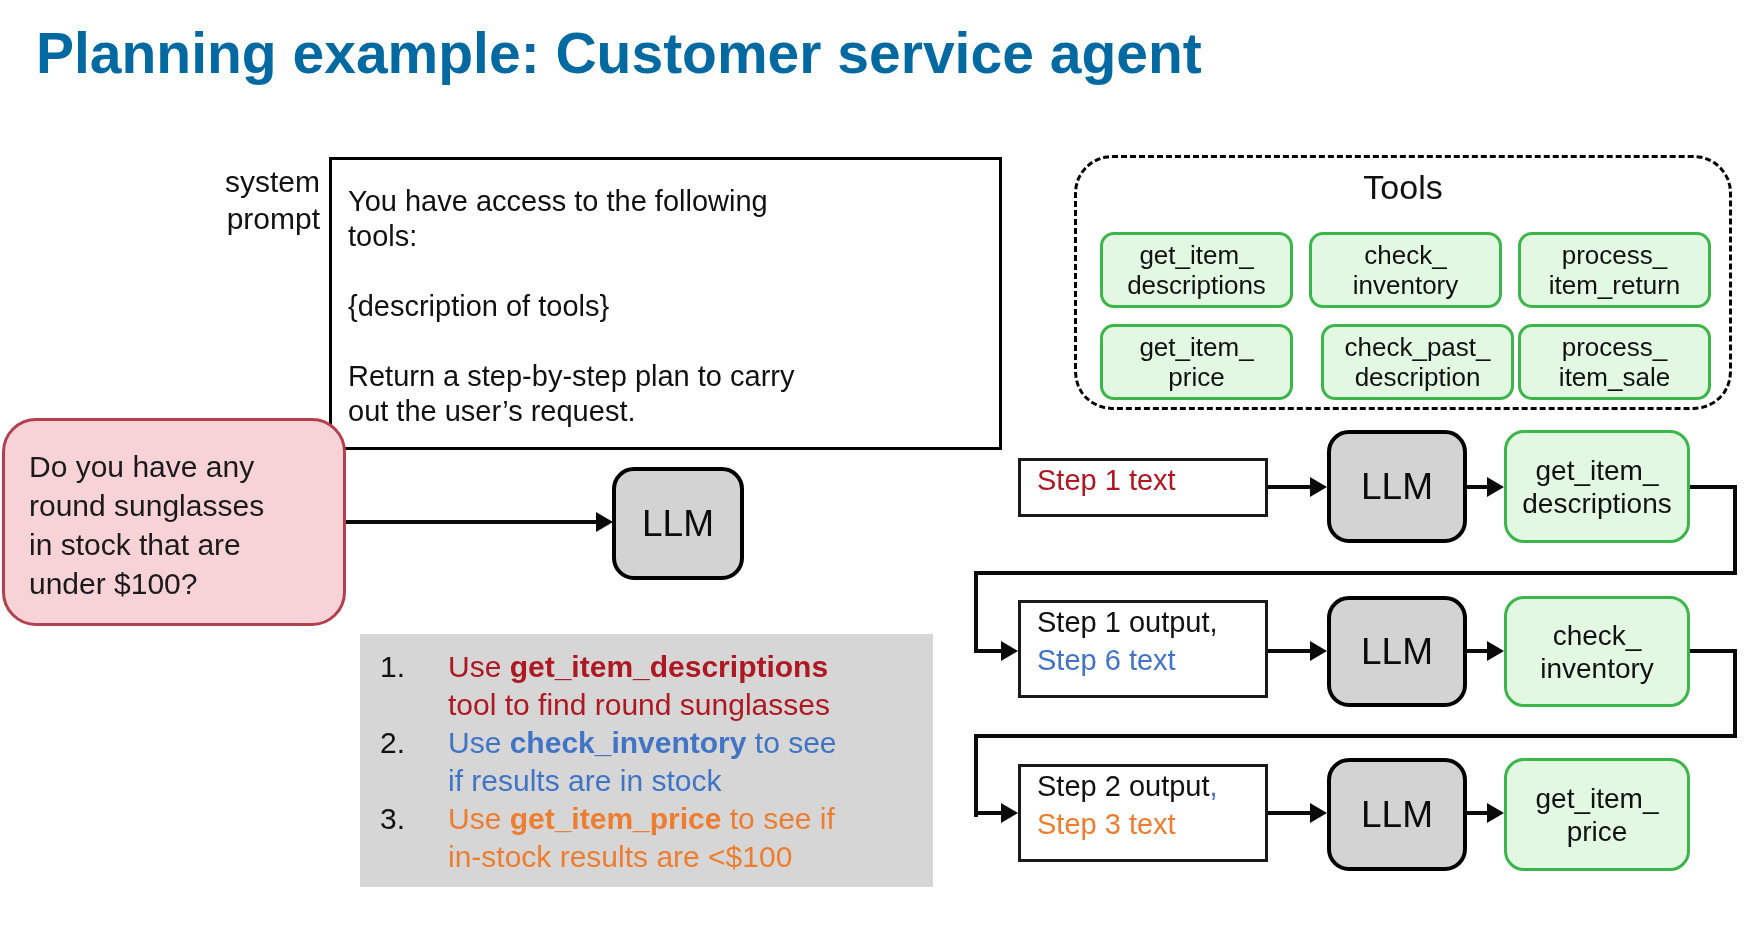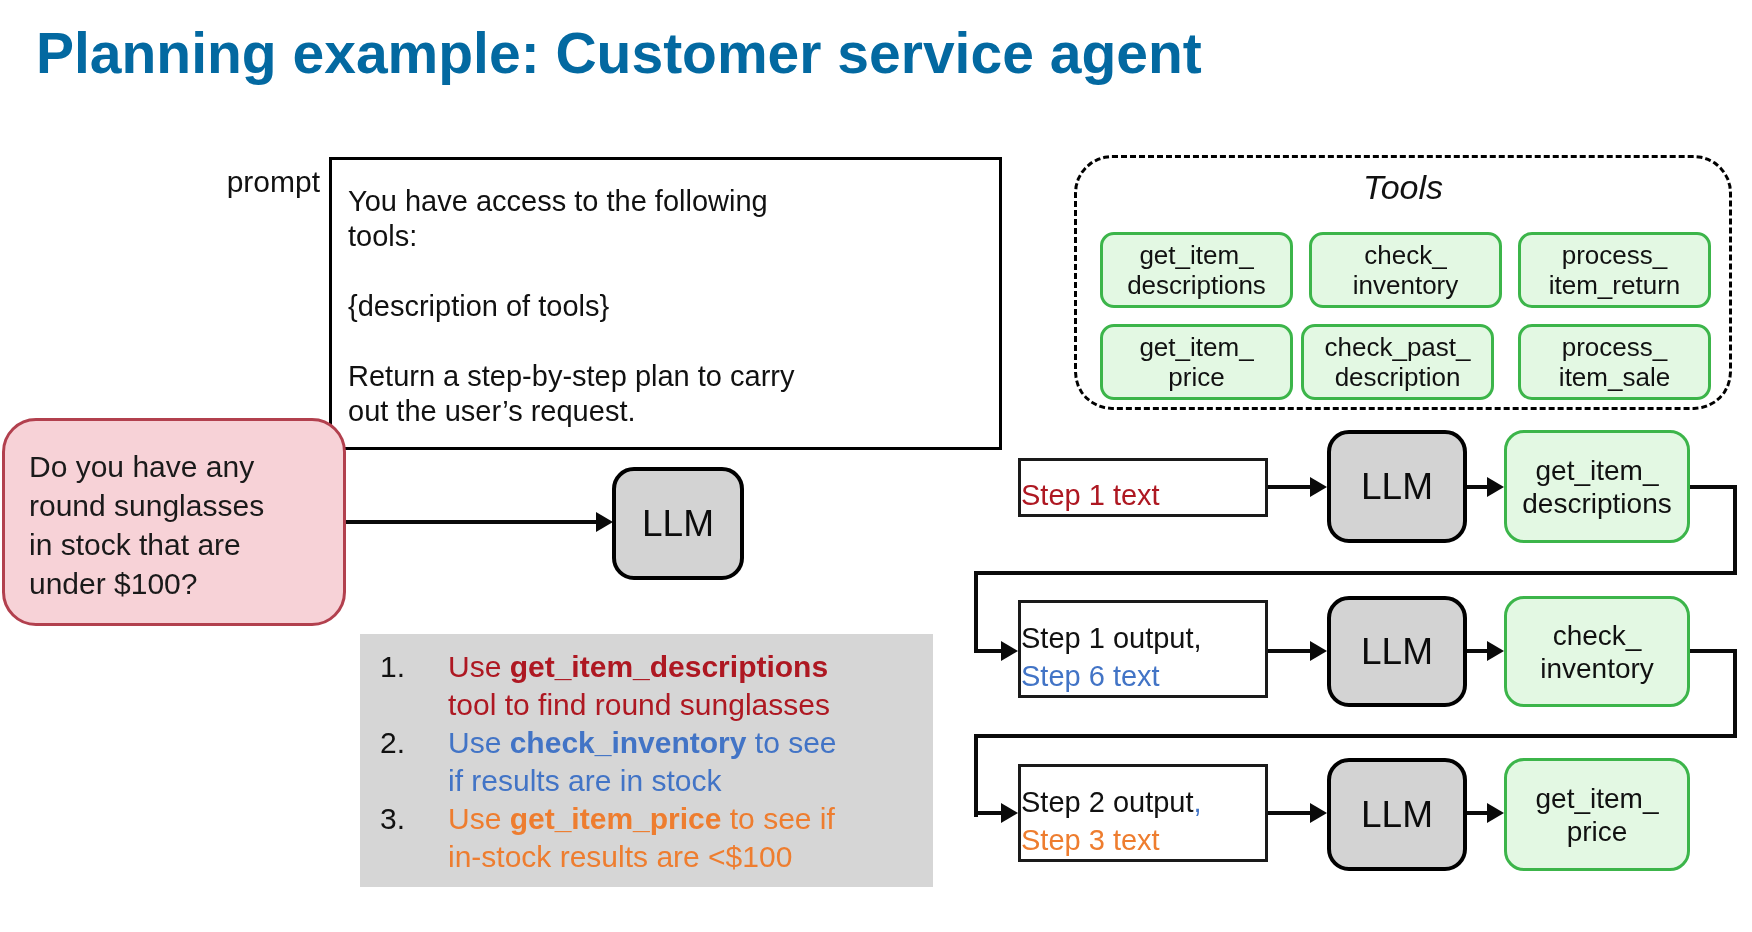--- a/index.html
+++ b/index.html
@@ -49,33 +49,33 @@
   .plan-blue { color:#4274c6; }
   .plan-orange { color:#ee7d2f; }
   .tool-bold { font-weight:700; }
 
   .tools-panel {
     position:absolute; left:1074px; top:155px; width:658px; height:255px;
     border:3px dashed #000; border-radius:38px;
   }
   .tools-title {
     position:absolute; left:0; top:10px; width:100%;
-    text-align:center; font-size:34px; color:#111;font-style:italic;
+    text-align:center; font-size:34px; color:#111;
   }
   .tool-chip {
     position:absolute; width:193px; height:76px;
     background:#e3f8e3; border:3px solid #3cb54a; border-radius:14px;
     display:flex; flex-direction:column; align-items:center; justify-content:center;
     font-size:26px; line-height:30px; color:#111; text-align:center;
   }
 
   .step-box {
     position:absolute; left:1018px; width:250px; background:#fff;
-    border:3px solid #1a1a1a; 
-    font-size:29px; line-height:38px; display:flex; flex-direction:column; justify-content:flex-end;
+    border:3px solid #1a1a1a; padding-left:16px;
+    font-size:29px; line-height:38px; display:flex; flex-direction:column; justify-content:flex-start;
   }
   .green-box {
     position:absolute; left:1504px; width:186px;
     background:#e3f8e3; border:3px solid #3cb54a; border-radius:20px;
     display:flex; flex-direction:column; align-items:center; justify-content:center;
     font-size:28px; line-height:33px; color:#111; text-align:center;
   }
 
   .hline { position:absolute; height:4px; background:#0a0a0a; }
   .vline { position:absolute; width:4px;  background:#0a0a0a; }
@@ -86,20 +86,21 @@
   }
 </style>
 </head>
 <body>
 
 <div class="canvas">
 
   <h1 class="title">Planning example: Customer service agent</h1>
 
   <div class="sys-label">
+    <div>system</div>
     <div>prompt</div>
   </div>
 
   <div class="sys-box">
     <div class="para">
       <div>You have access to the following</div>
       <div>tools:</div>
     </div>
     <div class="para">
       <div>{description of tools}</div>
@@ -153,21 +154,21 @@
       <div>inventory</div>
     </div>
     <div class="tool-chip" style="left:441px; top:74px;">
       <div>process_</div>
       <div>item_return</div>
     </div>
     <div class="tool-chip" style="left:23px;  top:166px;">
       <div>get_item_</div>
       <div>price</div>
     </div>
-    <div class="tool-chip" style="left:224px; top:166px;">
+    <div class="tool-chip" style="left:244px; top:166px;">
       <div>check_past_</div>
       <div>description</div>
     </div>
     <div class="tool-chip" style="left:441px; top:166px;">
       <div>process_</div>
       <div>item_sale</div>
     </div>
   </div>
 
   <div class="step-box" style="top:458px; height:59px;">

